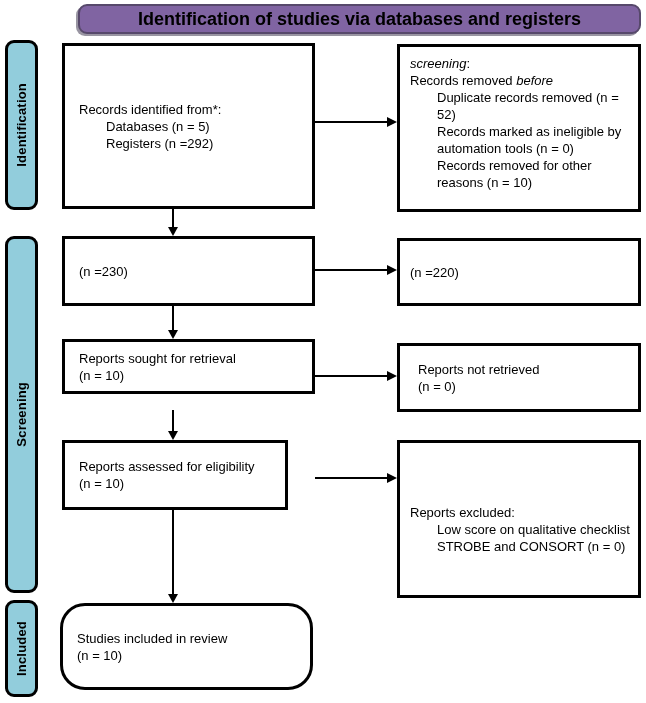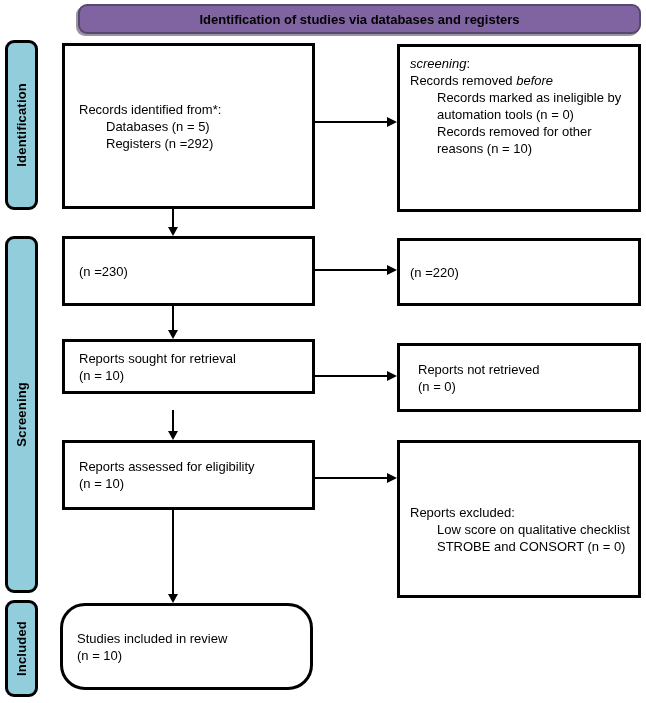--- a/index.html
+++ b/index.html
@@ -9,21 +9,21 @@
     color:#000;overflow:hidden;
   }
   
   .banner{
     position:absolute;left:78px;top:4px;width:559px;height:26px;
     background:var(--purple,#8064A2);
     border:2px solid var(--purple-border,#57496B);
     border-radius:9px;
     box-shadow:-2px 2px 0 rgba(70,62,85,.55);
     display:flex;align-items:center;justify-content:center;
-    font-size:13px;font-weight:bold;
+    font-size:18px;font-weight:bold;
   }
   
   .stage{
     position:absolute;left:5px;width:33px;
     background:var(--blue,#92CDDC);
     border:3px solid #000;border-radius:9px;
     display:flex;align-items:center;justify-content:center;
     box-sizing:border-box;
   }
   .stage .vtext{
@@ -41,21 +41,21 @@
     padding:6px 6px 6px 14px;
   }
   .fbox.top-align{justify-content:flex-start;}
   .indent{margin-left:27px;}
   #box-identified{left:62px;top:43px;width:253px;height:166px;}
   #box-removed{left:397px;top:44px;width:244px;height:168px;padding-left:10px;padding-top:8px;}
   #box-screened{left:62px;top:236px;width:253px;height:70px;}
   #box-excluded{left:397px;top:238px;width:244px;height:68px;padding-left:10px;}
   #box-sought{left:62px;top:339px;width:253px;height:55px;}
   #box-notretrieved{left:397px;top:343px;width:244px;height:69px;padding-left:18px;}
-  #box-assessed{left:62px;top:440px;width:253px;height:70px;}
+  #box-assessed{left:62px;top:440px;width:226px;height:70px;}
   #box-reportsexcluded{left:397px;top:440px;width:244px;height:158px;padding-left:10px;padding-top:26px;justify-content:center;}
   #box-includedreview{left:60px;top:603px;width:253px;height:87px;border-radius:25px;}
   
   .vline{position:absolute;width:2px;background:#000;}
   .hline{position:absolute;height:2px;background:#000;}
   .head-down{position:absolute;width:0;height:0;border-left:5px solid transparent;border-right:5px solid transparent;border-top:9px solid #000;}
   .head-right{position:absolute;width:0;height:0;border-top:5px solid transparent;border-bottom:5px solid transparent;border-left:10px solid #000;}
 </style>
 </head>
 <body>
@@ -78,20 +78,21 @@
 
   <div class="fbox" id="box-identified">
     <div>Records identified from*:</div>
     <div class="indent">Databases (n = 5)</div>
     <div class="indent">Registers (n =292)</div>
   </div>
 
   <div class="fbox top-align" id="box-removed">
     <div><i>screening</i><span>:</span></div>
     <div><span>Records removed </span><i>before</i></div>
+    <div class="indent">Duplicate records removed (n = 52)</div>
     <div class="indent">Records marked as ineligible by automation tools (n = 0)</div>
     <div class="indent">Records removed for other reasons (n = 10)</div>
   </div>
 
   <div class="fbox" id="box-screened">
     <div>(n =230)</div>
   </div>
   <div class="fbox" id="box-excluded">
     <div>(n =220)</div>
   </div>

